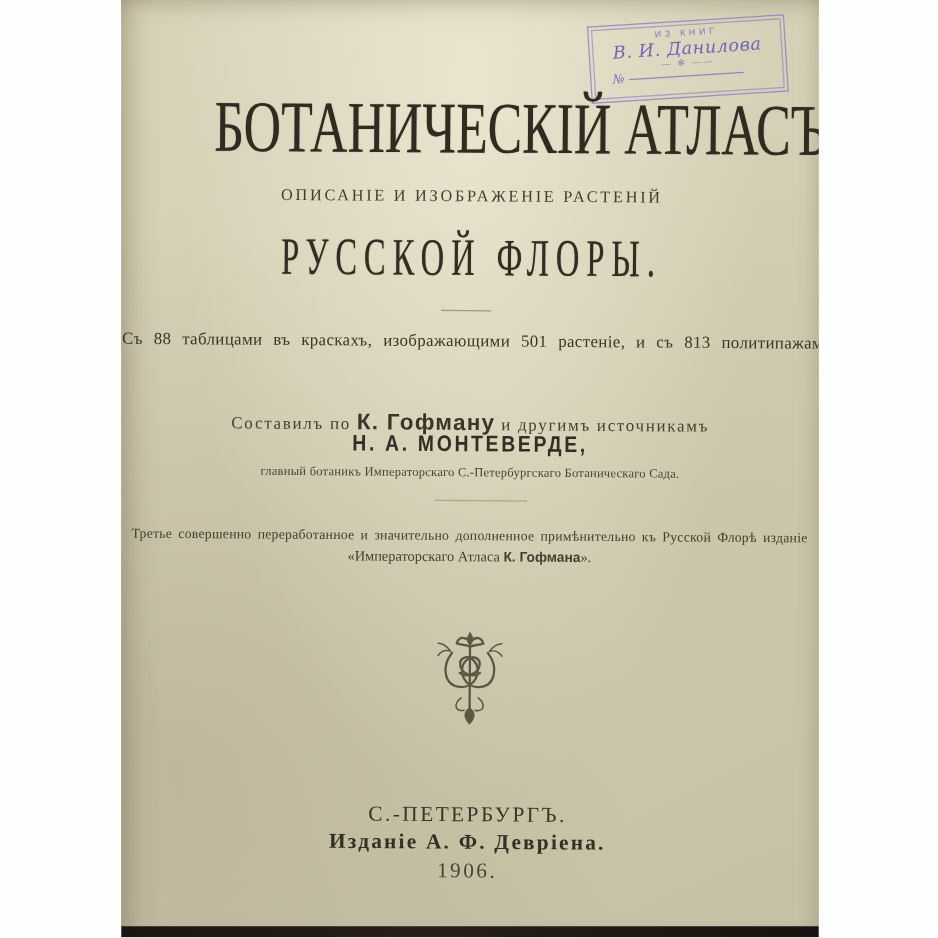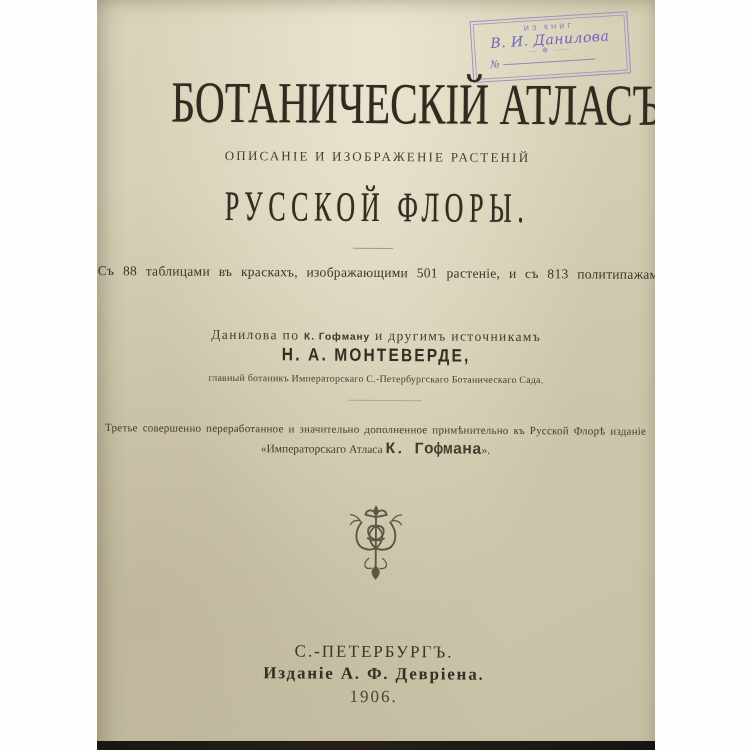--- a/index.html
+++ b/index.html
@@ -21,32 +21,32 @@
   
   .title{top:70px;font-size:56px;line-height:64px;letter-spacing:0;
     transform:scale(.74,1.04);transform-origin:50% 0;color:#312a20;}
   .subtitle{top:149px;font-size:13px;letter-spacing:2.2px;color:#453d2f;}
   .series{top:184px;font-size:42px;line-height:46px;letter-spacing:9px;
     transform:scaleX(.62);transform-origin:50% 0;color:#332c22;}
   .rule1{position:absolute;top:248px;left:50%;margin-left:-24px;width:40px;height:1px;
     background:rgba(105,95,72,.55);}
   .tables{top:265px;font-size:13.5px;letter-spacing:.3px;word-spacing:5px;color:#3d3528;}
   .compiled{top:328px;font-size:13.5px;letter-spacing:1.4px;color:#46402f;}
-  .compiled .src{font-family:"Liberation Sans",sans-serif;font-weight:700;font-size:10px;
+  .compiled .src{font-family:"Liberation Sans",sans-serif;font-weight:700;font-size:18px;
     letter-spacing:1px;color:#3b342a;}
   .author{top:345px;font-family:"Liberation Sans",sans-serif;font-weight:600;font-size:18px;
     letter-spacing:2.5px;transform:scaleX(.86);transform-origin:50% 0;color:#332d24;}
   .authtitle{top:373px;font-size:10px;letter-spacing:.2px;color:#4a4232;}
   .rule2{position:absolute;top:400px;left:50%;margin-left:-28px;width:74px;height:1px;
     background:rgba(120,110,85,.42);}
   .ed1{top:423px;font-size:11px;letter-spacing:.2px;word-spacing:2px;color:#45
 3d2e;}
   .ed1,.ed2{color:#453d2e;}
   .ed2{top:440px;font-size:11.5px;}
-  .ed2 .src{font-weight:700;font-family:Liberation Mono, monospace;font-size:16px;}
+  .ed2 .src{font-weight:700;font-family:Liberation Sans, sans-serif;font-size:11px;}
   .vignette{position:absolute;top:498px;left:50%;margin-left:-27px;width:56px;height:92px;opacity:.82;}
   .city{top:642px;font-size:17px;letter-spacing:2px;color:#3c342a;}
   .publisher{top:664px;font-size:17px;font-weight:600;letter-spacing:1.8px;color:#352e24;}
   .year{top:687px;font-size:17px;letter-spacing:2px;color:#4a4234;}
   .photo-bottom{position:absolute;left:0;right:0;bottom:0;height:9px;
     background:linear-gradient(90deg,#1a1611,#262019 45%,#171310);}
   
   .stamp{position:absolute;top:15px;left:372px;width:152px;height:56px;
     transform:rotate(-4deg);border:1.5px solid rgba(126,115,200,.70);
     padding:2px;color:#6f64c0;}
@@ -84,21 +84,21 @@
           <div class="stamp-no"><span>№</span><span class="no-line"></span></div>
         </div>
       </div>
 
       <div class="ctr title soft">БОТАНИЧЕСКІЙ АТЛАСЪ</div>
       <div class="ctr subtitle">ОПИСАНІЕ И ИЗОБРАЖЕНІЕ РАСТЕНІЙ</div>
       <div class="ctr series soft">РУССКОЙ ФЛОРЫ.</div>
       <div class="rule1"></div>
       <div class="ctr tables">Съ 88 таблицами въ краскахъ, изображающими 501 растеніе, и съ 813 политипажами.</div>
 
-      <div class="ctr compiled"><span>Данилова по</span>
+      <div class="ctr compiled"><span>Составилъ по</span>
         <span class="src">К. Гофману</span>
         <span>и другимъ источникамъ</span></div>
       <div class="ctr author">Н. А. МОНТЕВЕРДЕ,</div>
       <div class="ctr authtitle">главный ботаникъ Императорскаго С.-Петербургскаго Ботаническаго Сада.</div>
       <div class="rule2"></div>
 
       <div class="ctr ed1">Третье совершенно переработанное и значительно дополненное примѣнительно къ Русской Флорѣ изданіе</div>
       <div class="ctr ed2"><span>«Императорскаго Атласа</span>
         <span class="src">К. Гофмана</span><span>».</span></div>
 

